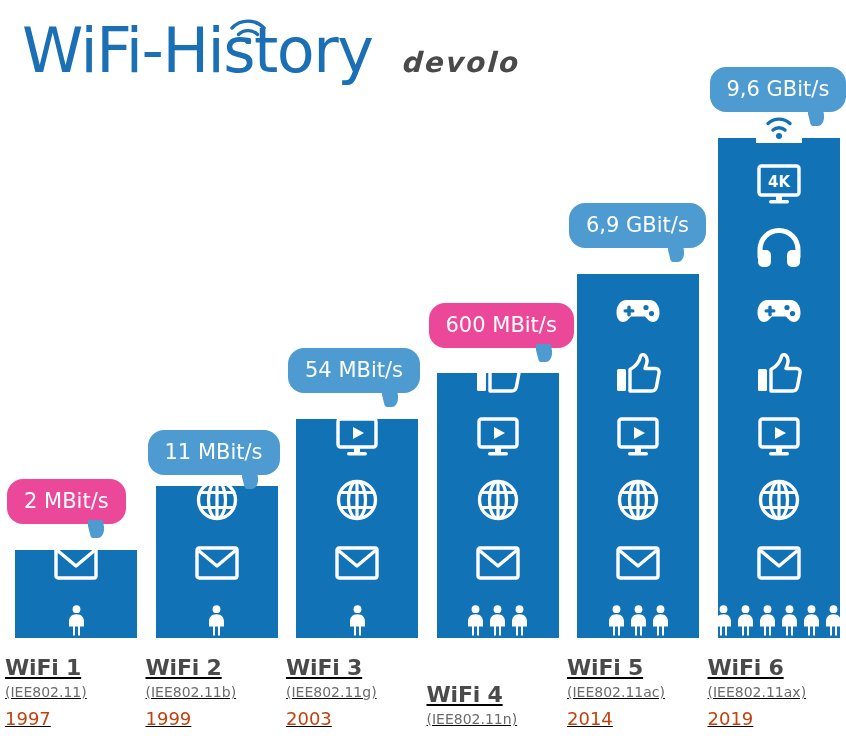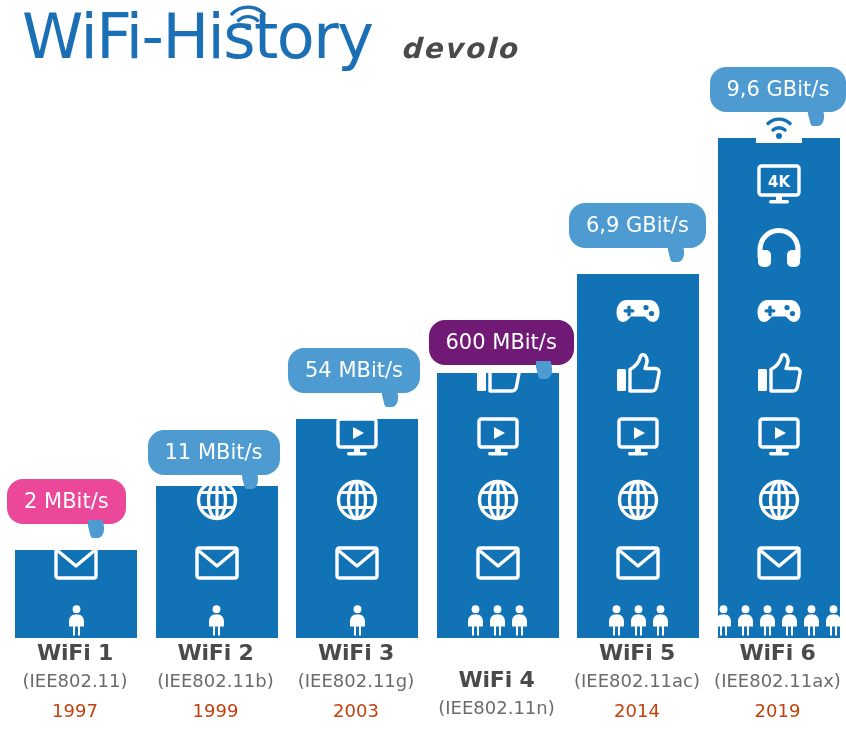--- a/index.html
+++ b/index.html
@@ -13,21 +13,21 @@
   }
 
   #stage {
     position: relative;
     width: 846px;
     height: 750px;
     background: #ffffff;
   }
 
   
-  #header { position: absolute; left: 22px; top: 6px; }
+  #header { position: absolute; left: 22px; top: 20px; }
 
   #title-wrap { position: relative; display: inline-block; }
 
   #title {
     font-family: "DejaVu Sans", sans-serif;
     font-size: 62px;
     font-weight: 400;
     color: #1a6fb5;
     letter-spacing: -1.5px;
     line-height: 1;
@@ -148,37 +148,37 @@
     height: 24px;
     background: #4e9bd1;
     border-radius: 0 0 60% 10%;
     transform: skewX(14deg);
   }
 
   
   .labels {
     position: absolute;
     left: 0;
-    bottom: 26px;
+    bottom: 18px;
     width: 140px;
-    text-align: center;
+    text-decoration: underline;
   }
 
   .lbl-name {
     font-family: "DejaVu Sans", sans-serif;
     font-size: 22px;
     font-weight: 700;
     color: #4a4a4a;
     line-height: 1.25;
     letter-spacing: -0.2px;
   }
 
   .lbl-std {
     font-family: "DejaVu Sans", sans-serif;
-    font-size: 18px;
+    font-size: 14px;
     font-weight: 400;
     color: #6b6b6b;
     line-height: 1.7;
   }
 
   .lbl-year {
     font-family: "DejaVu Sans", sans-serif;
     font-size: 18px;
     font-weight: 400;
     color: #c2410c;
@@ -356,21 +356,21 @@
     </svg>
             </span>
             <span>
               <svg width="19" height="31" viewBox="0 0 19 31">
       <circle cx="9.5" cy="4.2" r="3.9" fill="#ffffff"></circle>
       <path d="M9.5 9.2 C14.2 9.2 17 12 17 16.5 L17 21.5 L13 21.5 L13 30.6 L11 30.6 L11 21.5 L8 21.5 L8 30.6 L6 30.6 L6 21.5 L2 21.5 L2 16.5 C2 12 4.8 9.2 9.5 9.2 Z" fill="#ffffff"></path>
     </svg>
             </span>
           </div>
         </div>
-        <div class="bubble" style="background: #701a75; bottom: 385px;"><span>600 MBit/s</span><span class="bubble-tail"></span></div>
+        <div class="bubble" style="background: #ec4899; bottom: 402px;"><span>600 MBit/s</span><span class="bubble-tail"></span></div>
         <div class="labels">
           <div class="lbl-name">WiFi 4</div>
           <div class="lbl-std">(IEE802.11n)</div>
         </div>
       </div>
       <div class="col" style="left: 567px;">
         <div class="bar" style="height: 364px; background: rgb(17, 115, 182);">
           <div class="icons">
             <div class="icon-slot">
               <svg width="46" height="40" viewBox="0 0 46 40">

